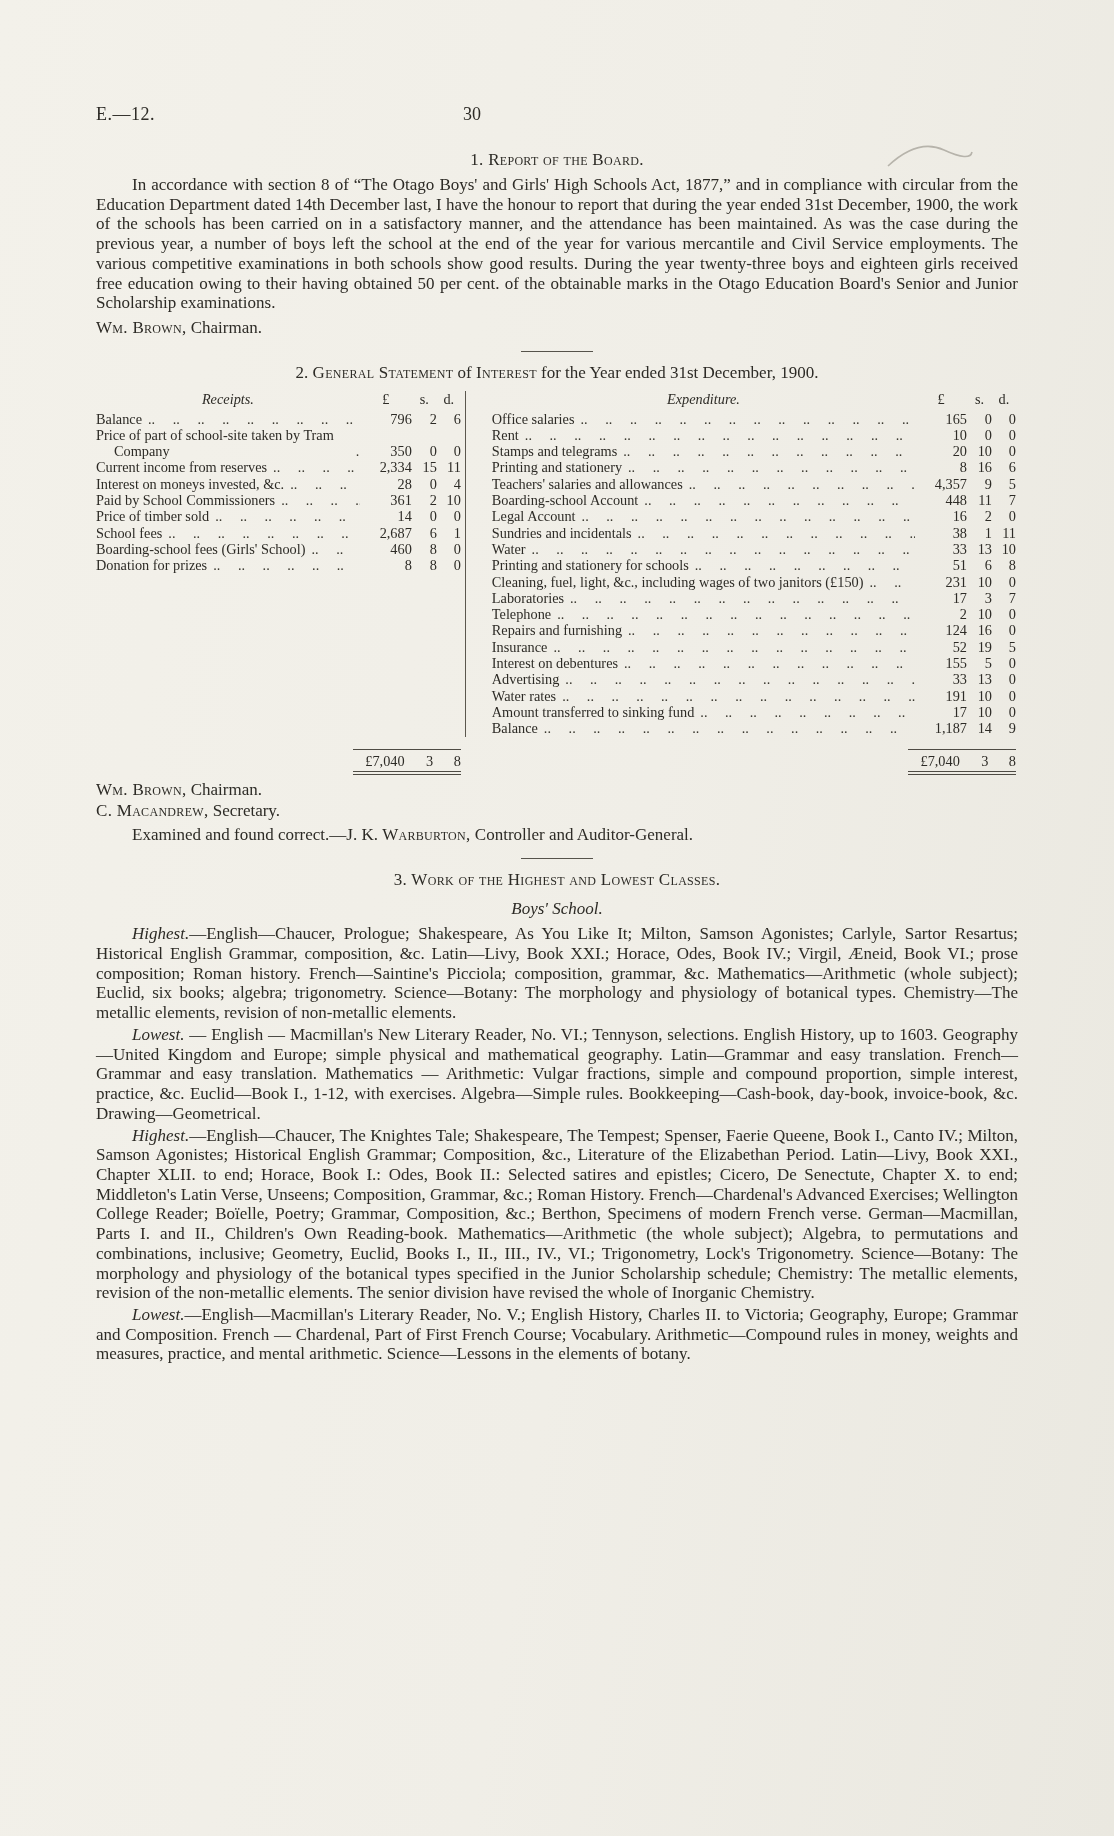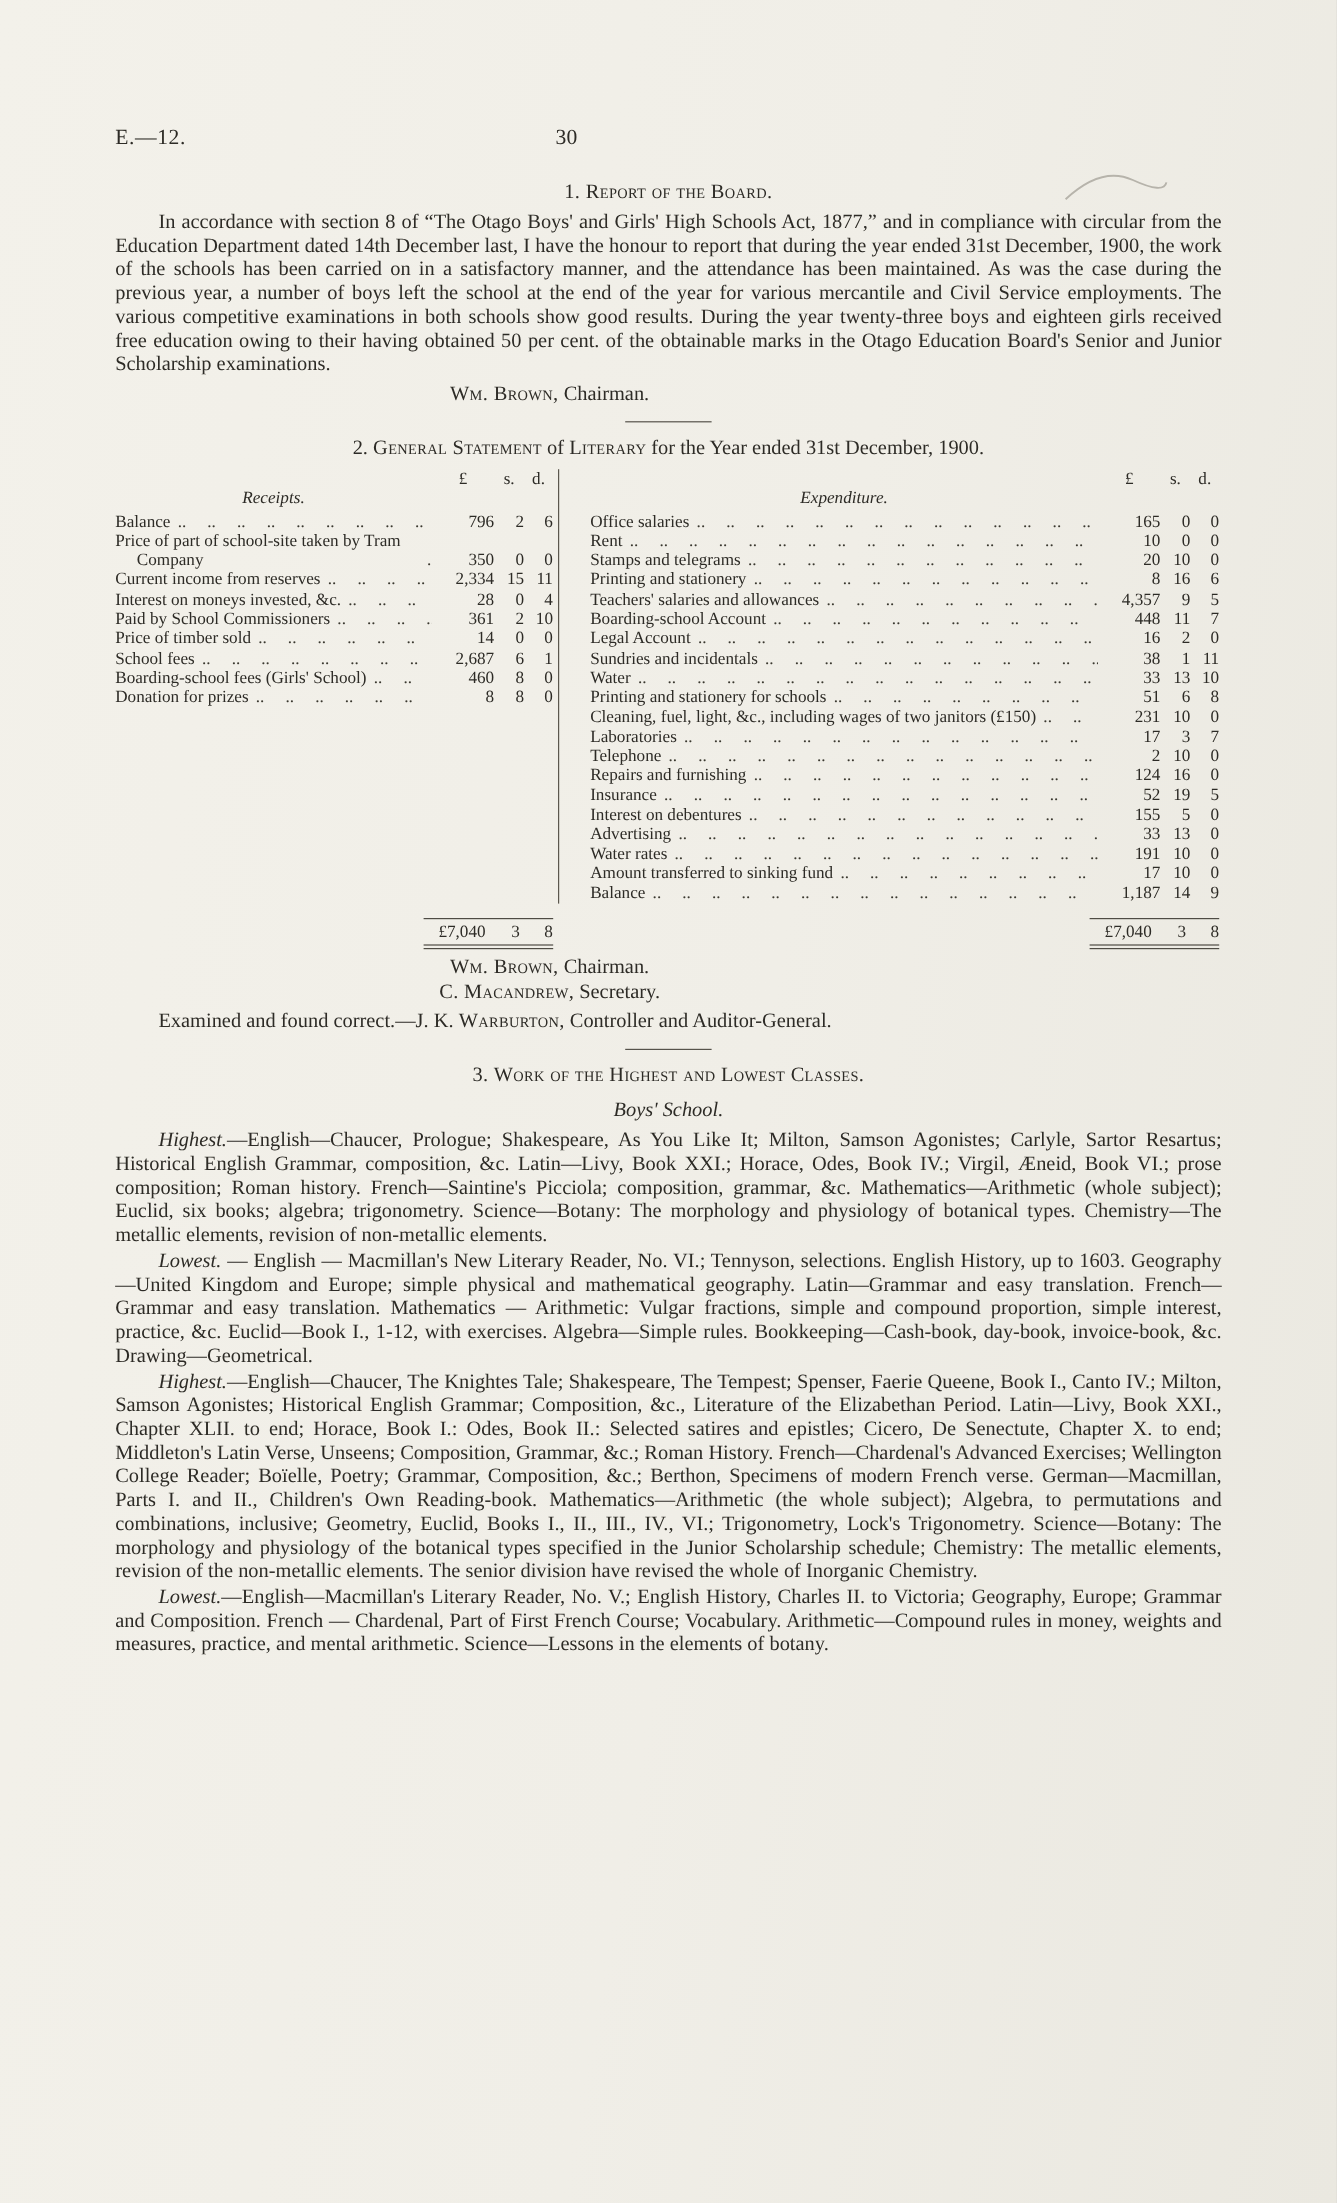--- a/index.html
+++ b/index.html
@@ -15,31 +15,31 @@
 
   .page-header{position:relative;font-size:18px;margin-bottom:22px;height:24px;}
   .doc-ref{position:absolute;left:0;top:0;letter-spacing:.5px;}
   .page-number{position:absolute;left:0;right:170px;text-align:center;top:0;}
 
   .sc{font-variant:small-caps;letter-spacing:.3px;}
   .sec-heading{font-size:17px;font-weight:normal;text-align:center;margin:0 0 5px 0;}
   .sub-heading{font-size:17px;font-weight:normal;font-style:italic;text-align:center;margin:9px 0 5px 0;}
   .body-para{font-size:17px;line-height:1.16;text-align:justify;margin:0 0 2px 0;text-indent:36px;}
   .lead{font-style:italic;}
-  .sig-right{text-align:center;padding-right:198px;font-size:17px;margin-top:4px;line-height:1.25;}
+  .sig-right{text-align:left;padding-right:198px;font-size:17px;margin-top:4px;line-height:1.25;}
   .examined{font-size:17px;margin:4px 0 0 0;text-indent:36px;}
   .rule{width:72px;border:0;border-top:1.5px solid #56534b;margin:13px auto 11px auto;}
 
   
   .acct{font-size:14.3px;line-height:1.14;margin-top:8px;}
   .acct-cols{display:flex;align-items:stretch;}
   .col-receipts{width:40%;padding-right:4px;display:flex;flex-direction:column;}
   .col-expenditure{width:60%;border-left:1px solid #5b574e;padding-left:26px;padding-right:2px;}
   .acct-head{display:flex;margin-bottom:3px;}
-  .head-title{flex:1;text-align:center;font-style:italic;margin-top:16px;}
+  .head-title{flex:1;text-align:center;font-style:italic;}
   .amt{display:inline-block;text-align:right;flex:0 0 auto;}
   .amt.l{width:52px;}
   .amt.s{width:25px;}
   .amt.d{width:24px;}
   .acct-head .amt{text-align:center;}
   .acct-row{display:flex;align-items:flex-end;}
   .acct-row .lbl{flex:0 1 auto;padding-left:18px;text-indent:-18px;}
   .leader{flex:1 1 10px;overflow:hidden;white-space:nowrap;min-width:10px;padding-left:6px;color:#3a382f;}
   .leader::after{content:".. .. .. .. .. .. .. .. .. .. .. .. .. .. .. .. .. .. .. .. .. .. .. .. ..";word-spacing:14px;}
   .acct-totline{display:flex;margin-top:12px;}
@@ -68,21 +68,21 @@
     <p class="body-para">In accordance with section 8 of “The Otago Boys' and Girls' High Schools Act, 1877,” and in compliance with circular from the Education Department dated 14th December last, I have the honour to report that during the year ended 31st December, 1900, the work of the schools has been carried on in a satisfactory manner, and the attendance has been maintained.  As was the case during the previous year, a number of boys left the school at the end of the year for various mercantile and Civil Service employments.  The various competitive examinations in both schools show good results.  During the year twenty-three boys and eighteen girls received free education owing to their having obtained 50 per cent. of the obtainable marks in the Otago Education Board's Senior and Junior Scholarship examinations.</p>
     <div class="sig-right">
       <span class="sc">Wm. Brown,</span>
       <span>Chairman.</span>
     </div>
   </section>
 
   <div class="rule"></div>
 
   <section>
-    <h2 class="sec-heading"><span>2. </span><span class="sc">General Statement</span><span> of </span><span class="sc">Literary</span><span> for the Year ended 31st December, 1900.</span></h2>
+    <h2 class="sec-heading"><span>2. </span><span class="sc">General Statement</span><span> of </span><span class="sc">Interest</span><span> for the Year ended 31st December, 1900.</span></h2>
 
     <div class="acct">
       <div class="acct-cols">
 
         <div class="col-receipts">
           <div class="acct-head">
             <span class="head-title">Receipts.</span>
             <span class="amt l">£</span>
             <span class="amt s">s.</span>
             <span class="amt d">d.</span>

